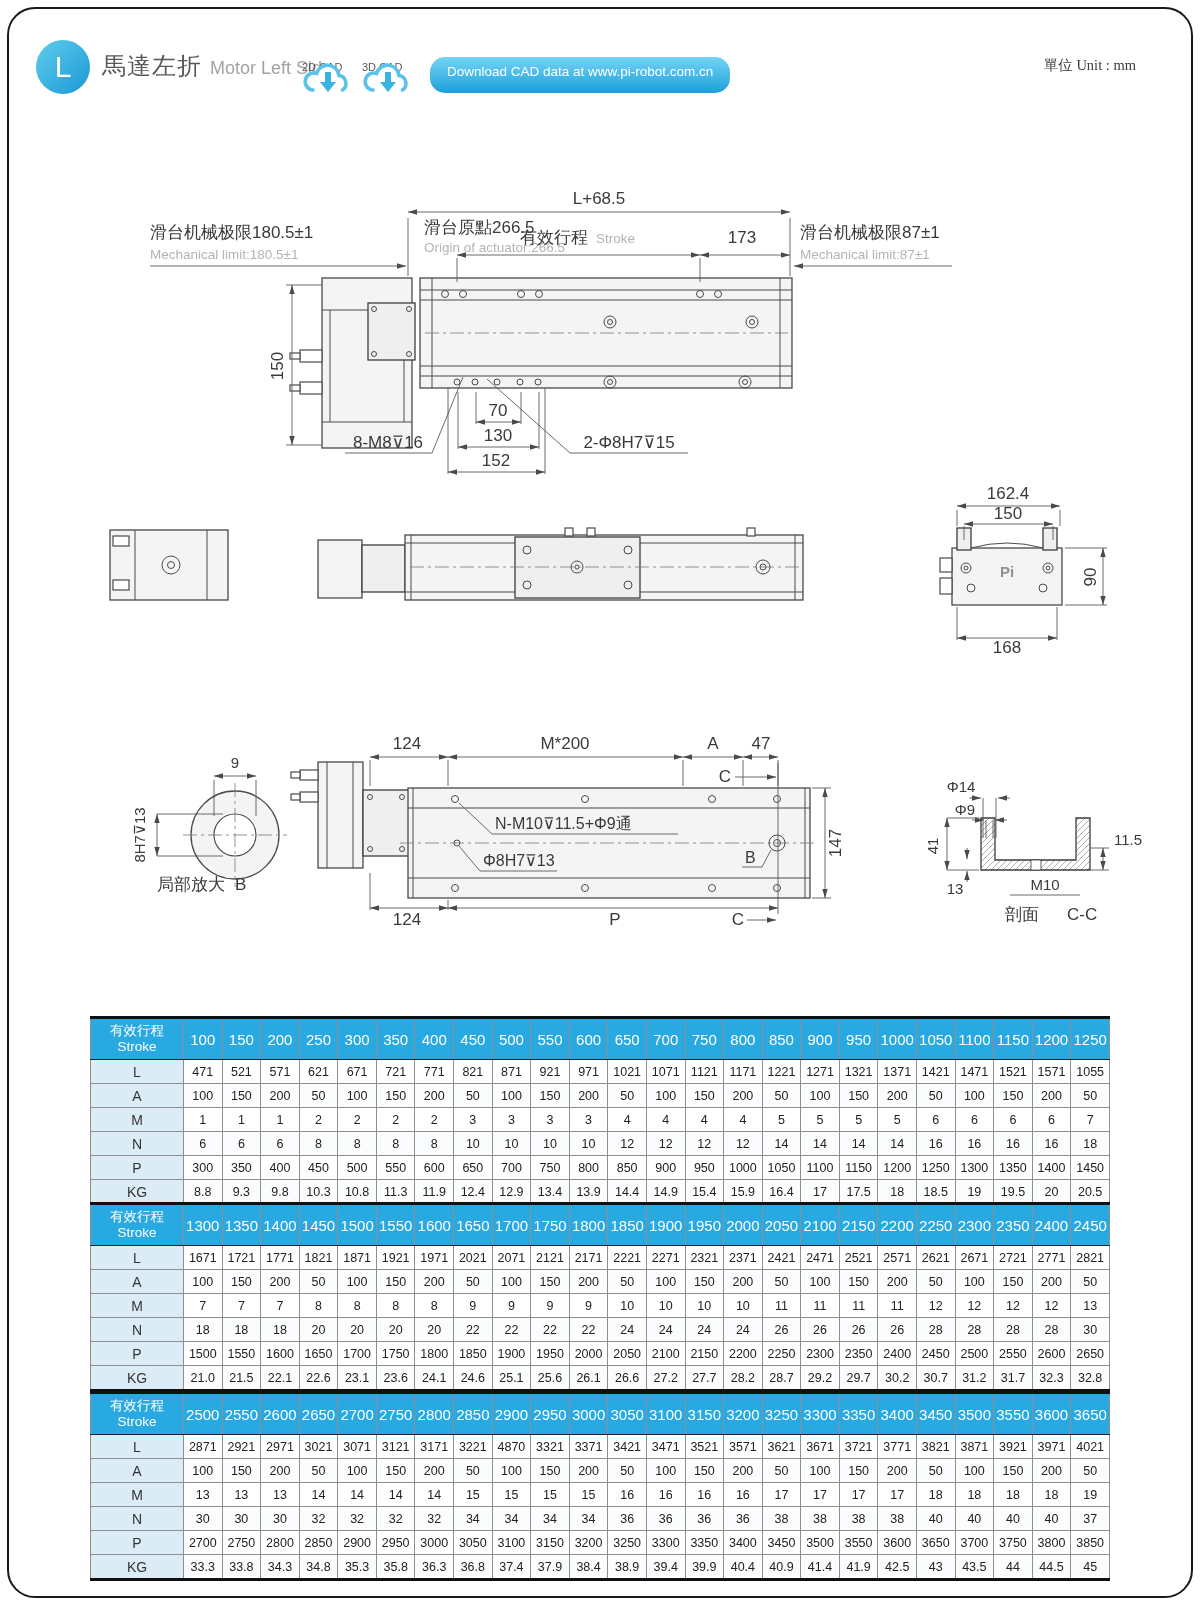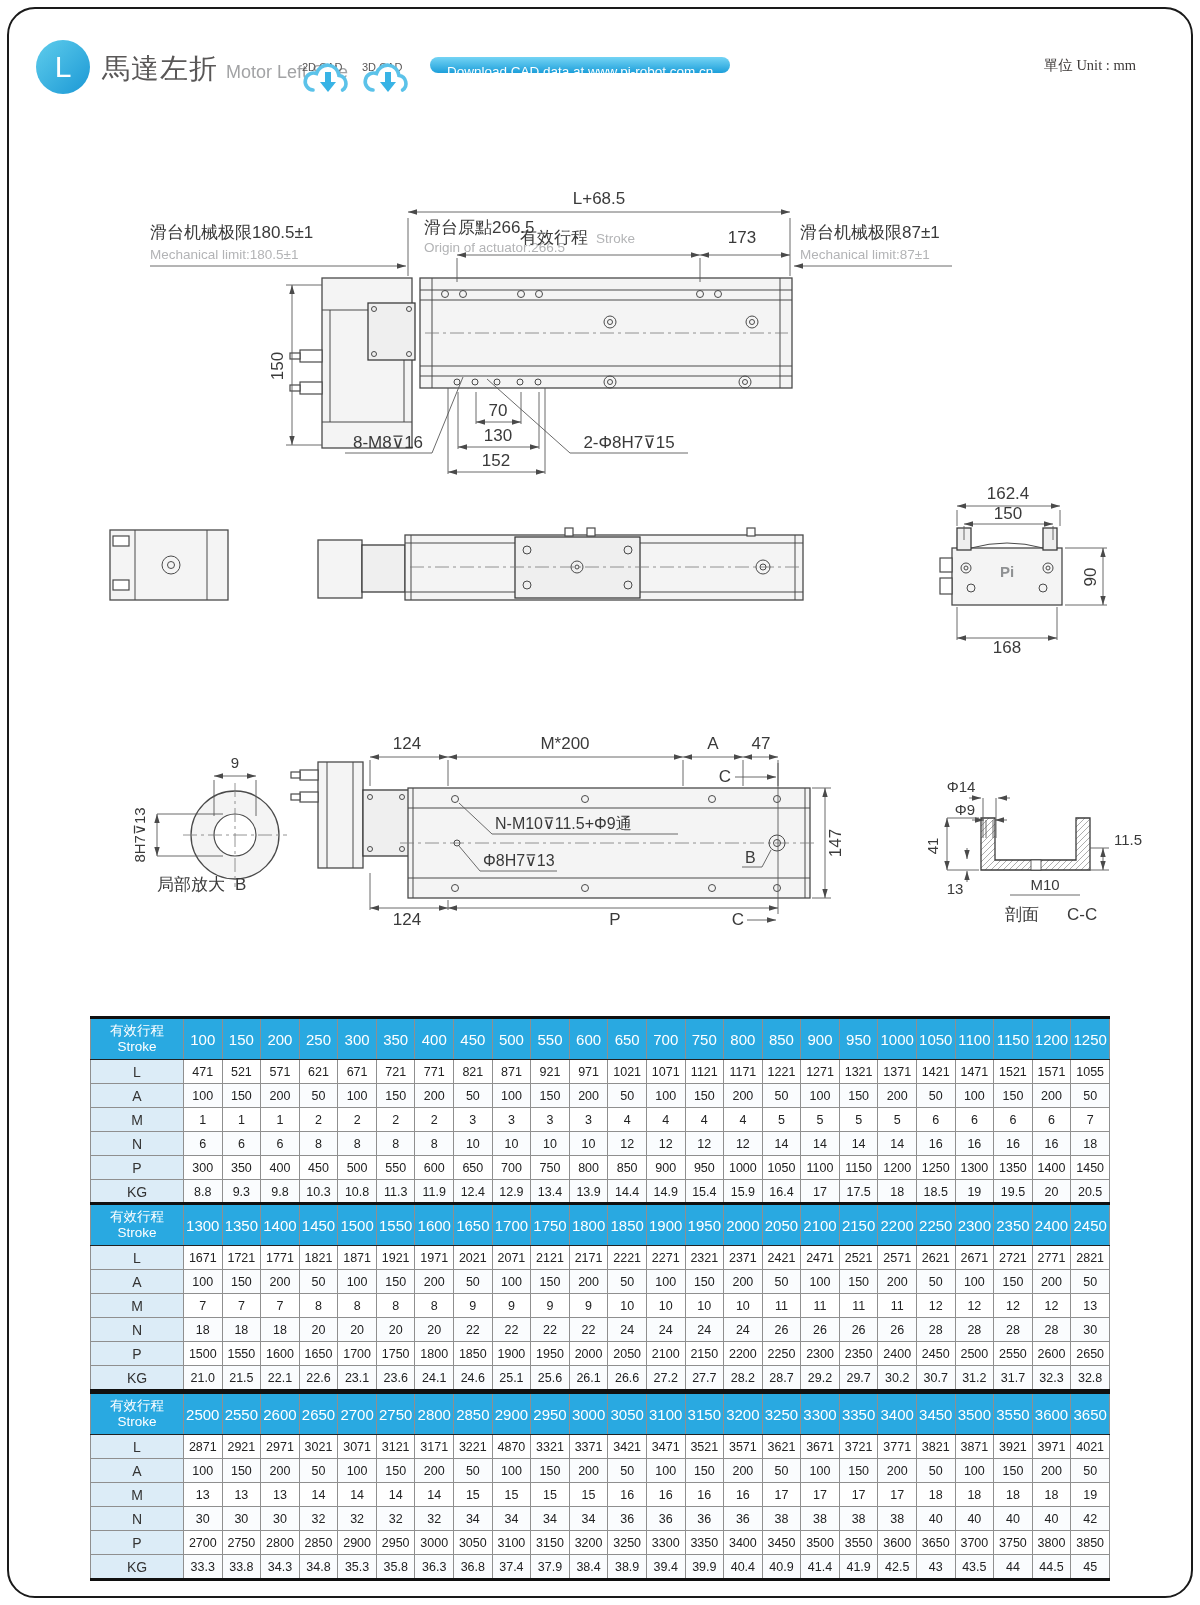--- a/index.html
+++ b/index.html
@@ -2,25 +2,25 @@
 <html><head>
 <meta charset="utf-8">
 <style>
   html,body{margin:0;padding:0;background:#fff;}
   body{width:1200px;height:1605px;position:relative;font-family:"Liberation Sans",sans-serif;overflow:hidden;}
   .frame{position:absolute;left:7px;top:7px;right:7px;bottom:7px;border:2.5px solid #1a1a1a;border-radius:28px;}
   
   .badge{position:absolute;left:36px;top:40px;width:54px;height:54px;border-radius:50%;
     background:linear-gradient(135deg,#5fcdEC,#1b98d5);color:#fff;font-size:30px;line-height:54px;text-align:center;}
   .titlebox{position:absolute;left:102px;top:50px;white-space:nowrap;}
-  .title-zh{font-size:28px;color:#595757;letter-spacing:1px;margin-top:8px;}
+  .title-zh{font-size:24px;color:#595757;letter-spacing:1px;margin-top:8px;}
   .title-en{font-size:18px;color:#a2a3a5;margin-left:8px;}
   .cloud{position:absolute;top:60px;width:52px;text-align:left;}
   .cloud-label{font-size:11px;color:#595757;margin-top:1px;}
-  .dl-btn{position:absolute;left:430px;top:57px;height:16px;line-height:30px;padding:0 17px;border-radius:15px;
+  .dl-btn{position:absolute;left:430px;top:57px;height:36px;line-height:30px;padding:0 17px;border-radius:15px;
     background:linear-gradient(180deg,#74d4f5,#1d9fda);color:#fff;font-size:13.5px;white-space:nowrap;text-align:right;}
   .unit{position:absolute;right:64px;top:56px;font-size:14.5px;color:#3e3a39;font-family:Liberation Serif, serif;}
   
   svg{position:absolute;overflow:visible;}
   .ol{fill:#f4f4f4;stroke:#4a4a4a;stroke-width:1.3;}
   .ol2{fill:#efefef;stroke:#3c3c3c;stroke-width:1.3;}
   .wl{fill:#ffffff;stroke:#4a4a4a;stroke-width:1.2;}
   .tl{stroke:#4a4a4a;stroke-width:1;fill:none;}
   .cl{stroke:#787878;stroke-width:.8;fill:none;stroke-dasharray:14 4 3 4;}
   .dim{stroke:#5a5a5a;stroke-width:.9;fill:none;}
@@ -890,21 +890,21 @@
           <td>36</td>
           <td>36</td>
           <td>38</td>
           <td>38</td>
           <td>38</td>
           <td>38</td>
           <td>40</td>
           <td>40</td>
           <td>40</td>
           <td>40</td>
-          <td>42</td>
+          <td>37</td>
         </tr>
         <tr>
           <th>P</th>
           <td>2700</td>
           <td>2750</td>
           <td>2800</td>
           <td>2850</td>
           <td>2900</td>
           <td>2950</td>
           <td>3000</td>

